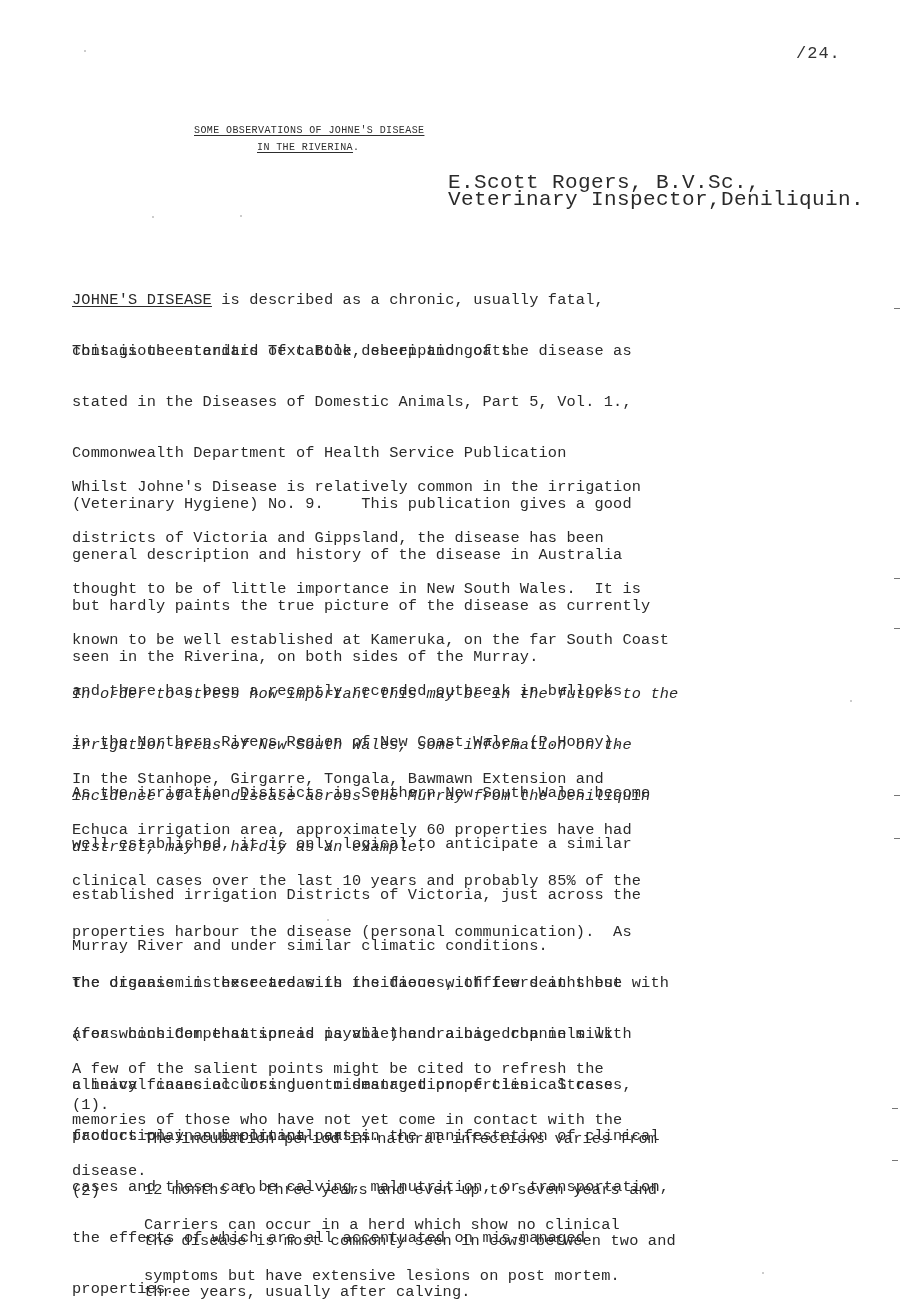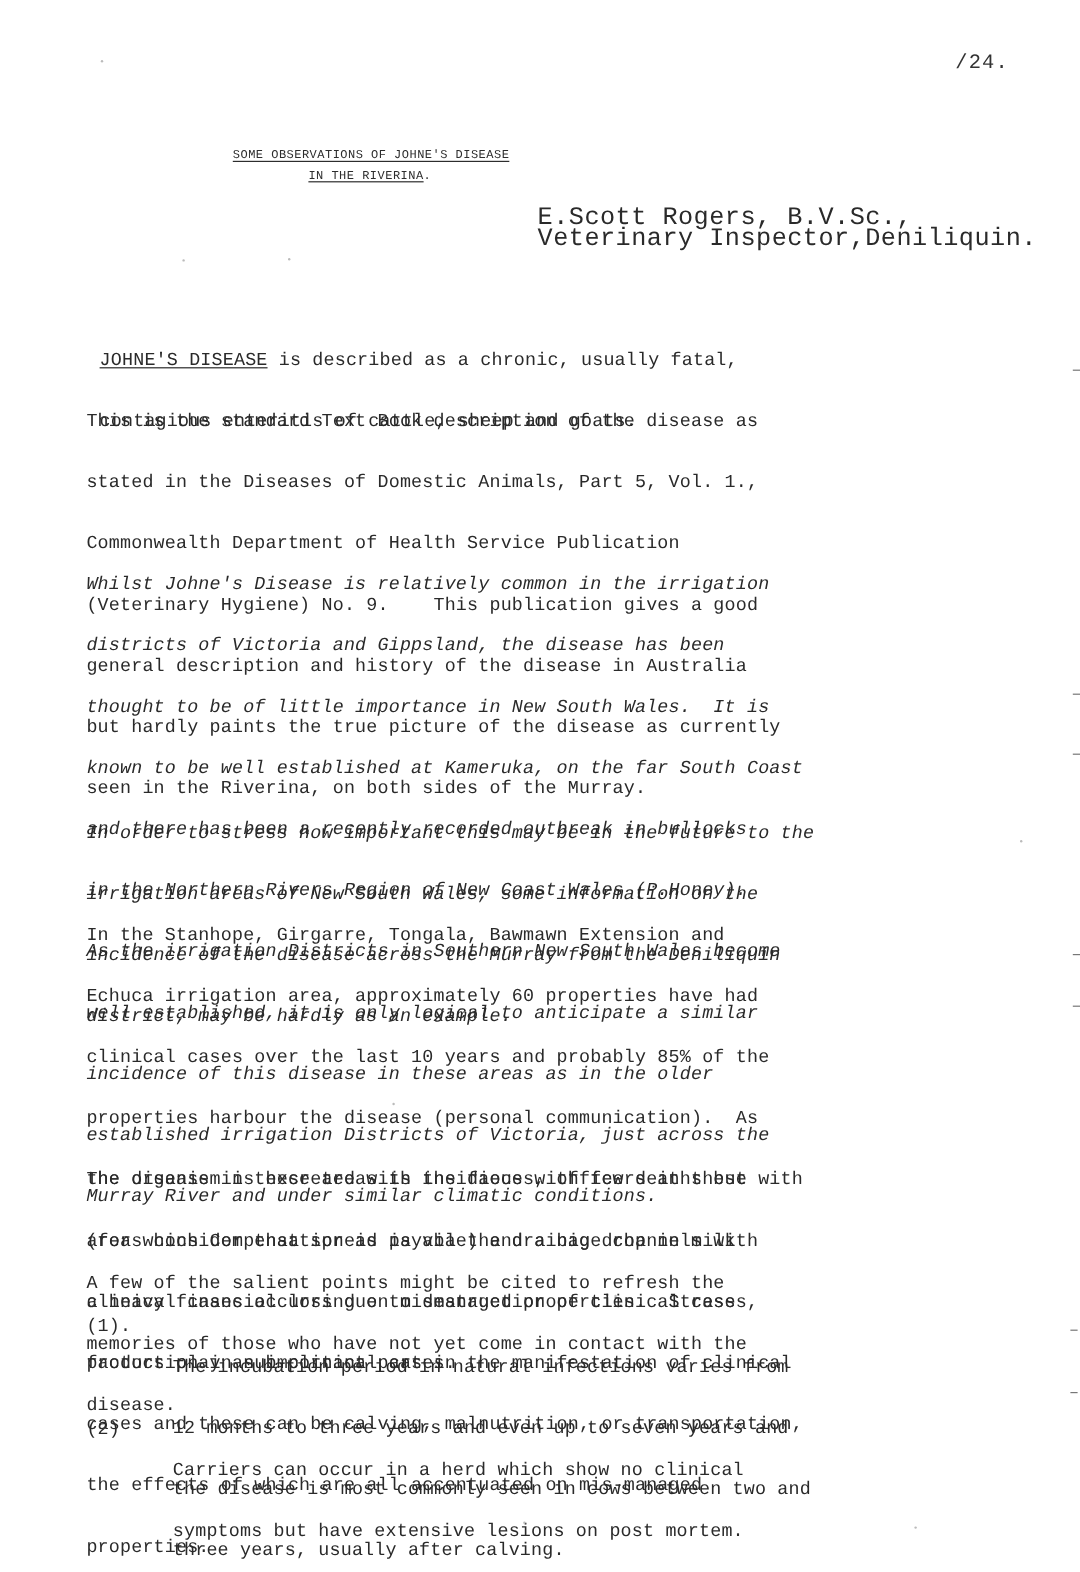--- a/index.html
+++ b/index.html
@@ -120,45 +120,44 @@
   <div class="title">
     <div class="line"><span>SOME OBSERVATIONS OF JOHNE'S DISEASE</span></div>
     <div class="line line2"><span>IN THE RIVERINA</span><b style="font-weight:normal">.</b></div>
   </div>
 
   <div class="author">
     <div class="line">E.Scott Rogers, B.V.Sc.,</div>
     <div class="line">Veterinary Inspector,Deniliquin.</div>
   </div>
 
-  <div class="para" style="top:258px;margin-left:11px;">
+  <div class="para" style="top:258px;">
     <div class="line"><span class="lead-underline">JOHNE'S DISEASE</span><span> is described as a chronic, usually fatal,</span></div>
     <div class="line">contagious enteritis of cattle, sheep and goats.</div>
   </div>
 
   <div class="para" style="top:309px;">
     <div class="line">This is the standard Text Book description of the disease as</div>
     <div class="line">stated in the Diseases of Domestic Animals, Part 5, Vol. 1.,</div>
     <div class="line">Commonwealth Department of Health Service Publication</div>
     <div class="line">(Veterinary Hygiene) No. 9.    This publication gives a good</div>
     <div class="line">general description and history of the disease in Australia</div>
     <div class="line">but hardly paints the true picture of the disease as currently</div>
     <div class="line">seen in the Riverina, on both sides of the Murray.</div>
   </div>
 
-  <div class="para" style="top:445px;font-style:italic;">
+  <div class="para" style="top:445px;">
     <div class="line">Whilst Johne's Disease is relatively common in the irrigation</div>
     <div class="line">districts of Victoria and Gippsland, the disease has been</div>
     <div class="line">thought to be of little importance in New South Wales.  It is</div>
     <div class="line">known to be well established at Kameruka, on the far South Coast</div>
     <div class="line">and there has been a recently recorded outbreak in bullocks</div>
     <div class="line">in the Northern Rivers Region of New Coast Wales (P.Honey).</div>
     <div class="line">As the irrigation Districts in Southern New South Wales become</div>
     <div class="line">well established, it is only logical to anticipate a similar</div>
-    <div class="line">incidence of this disease in these areas as in the older</div>
     <div class="line">established irrigation Districts of Victoria, just across the</div>
     <div class="line">Murray River and under similar climatic conditions.</div>
   </div>
 
   <div class="para" style="top:652px;font-style:italic;">
     <div class="line">In order to stress how important this may be in the future to the</div>
     <div class="line">irrigation areas of New South Wales, some information on the</div>
     <div class="line">incidence of the disease across the Murray from the Deniliquin</div>
     <div class="line">district, may be hardly as an example.</div>
   </div>

